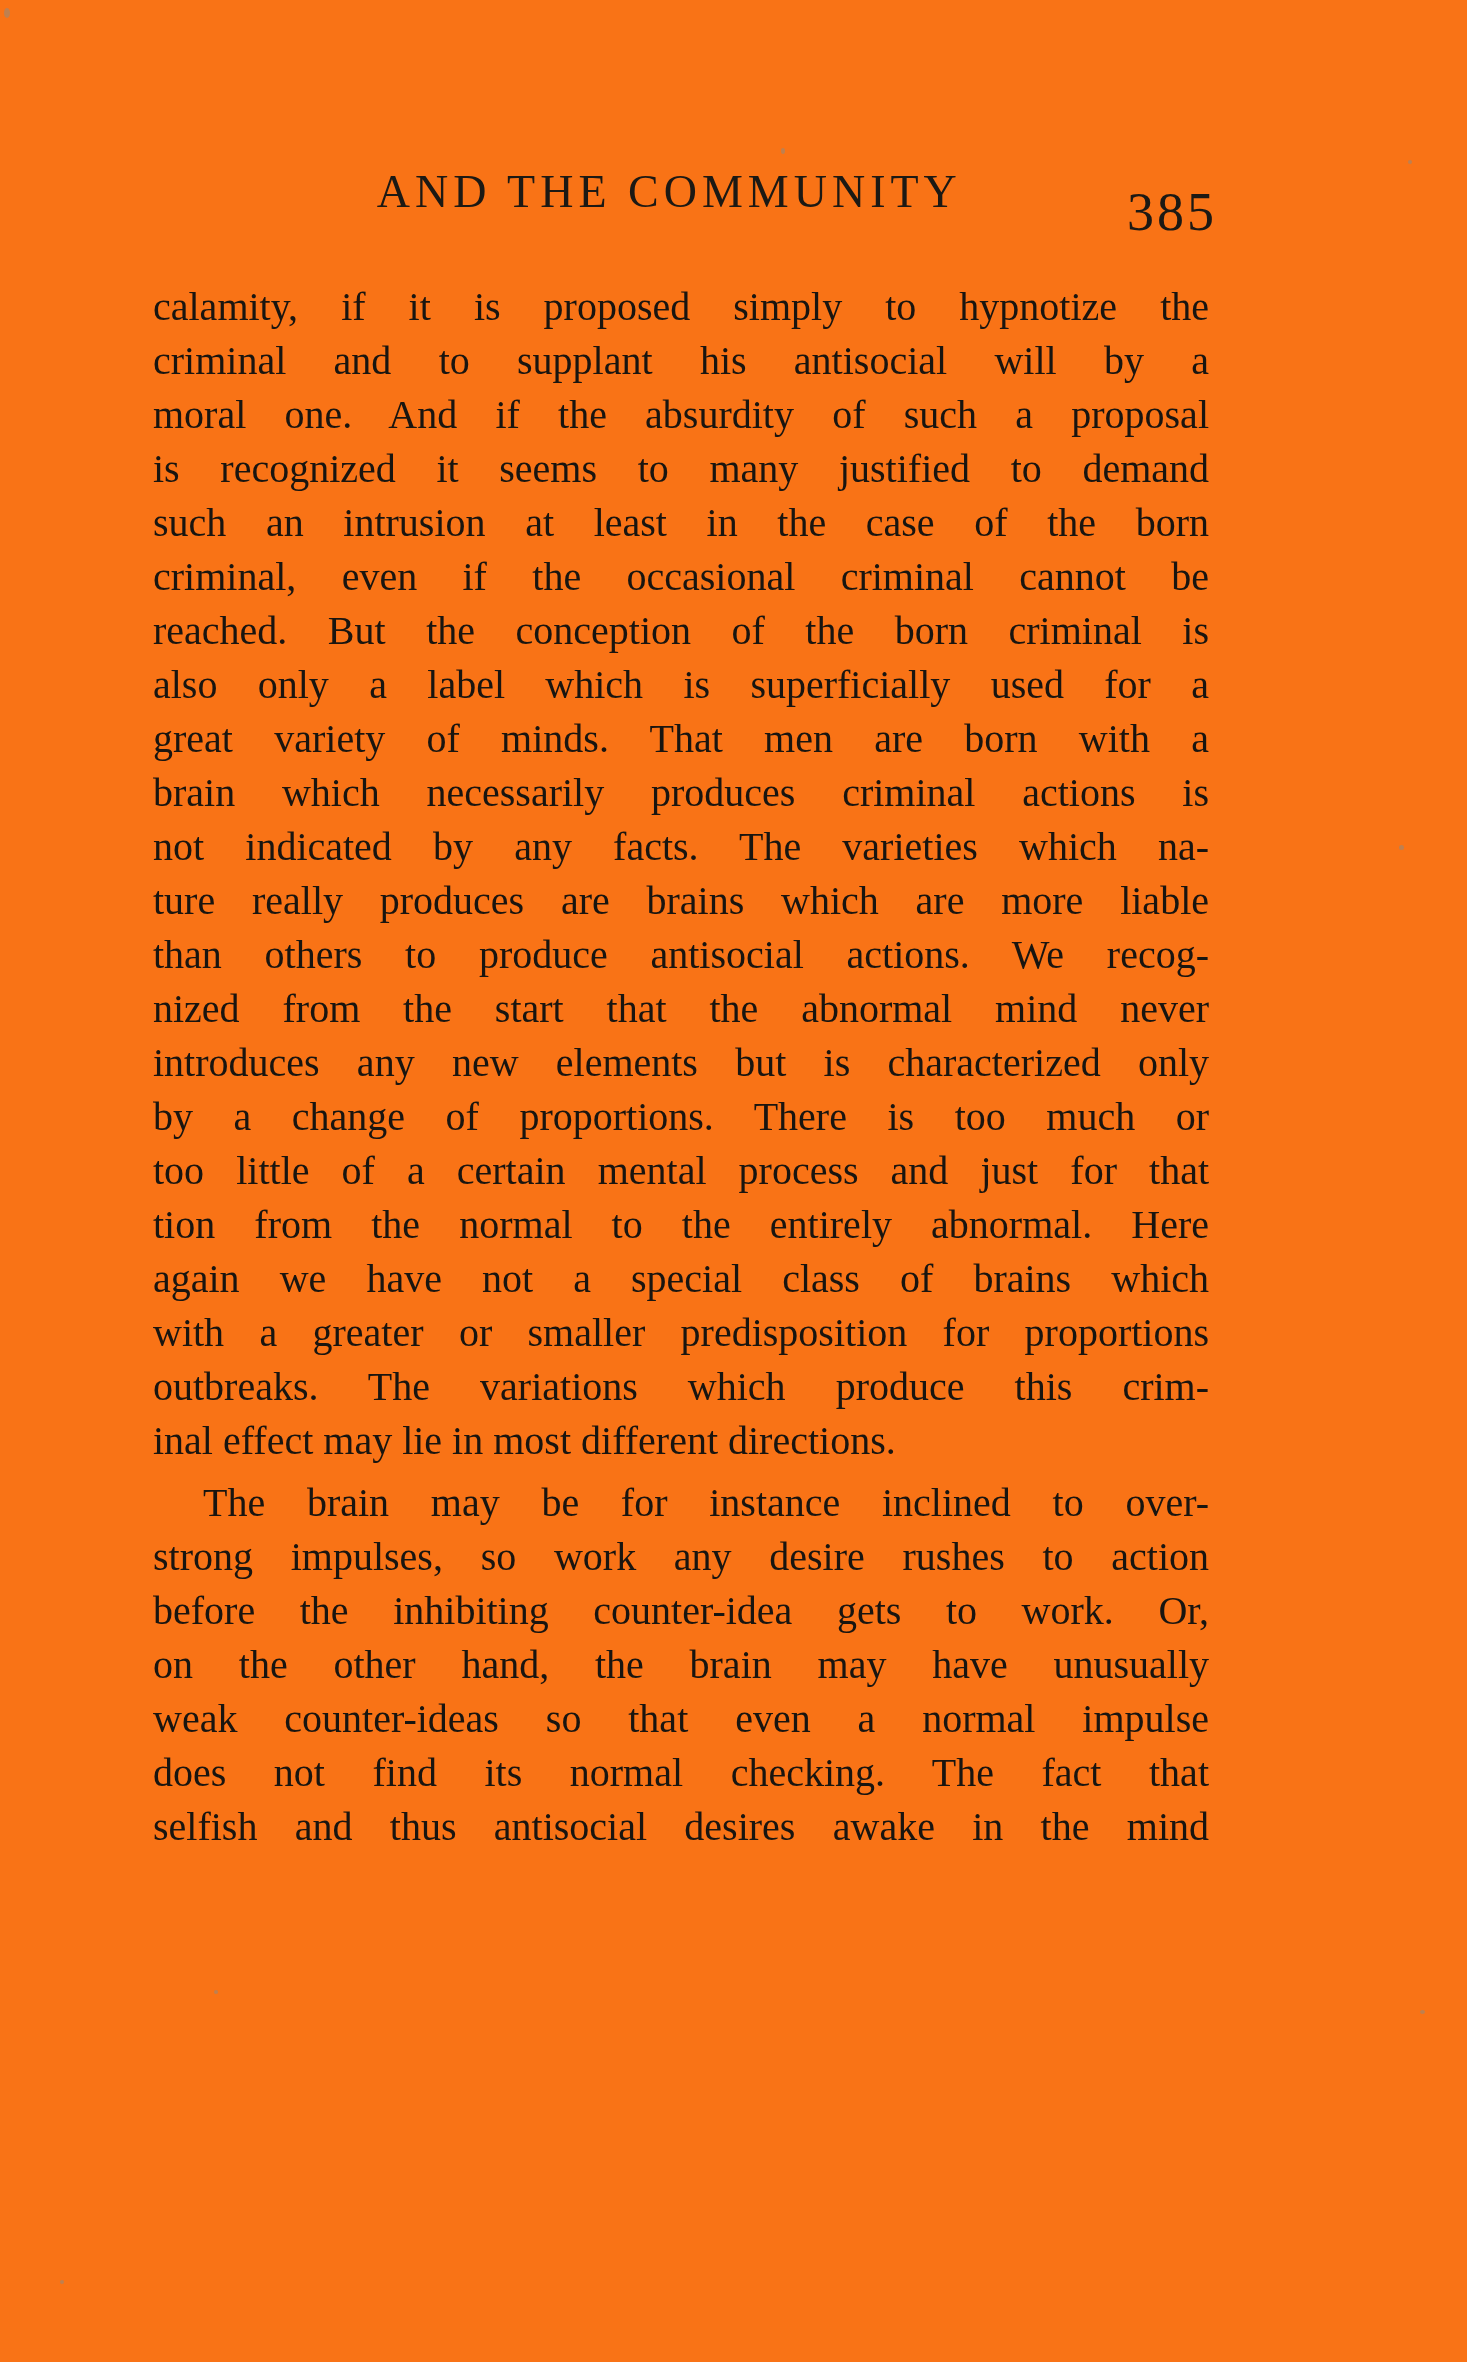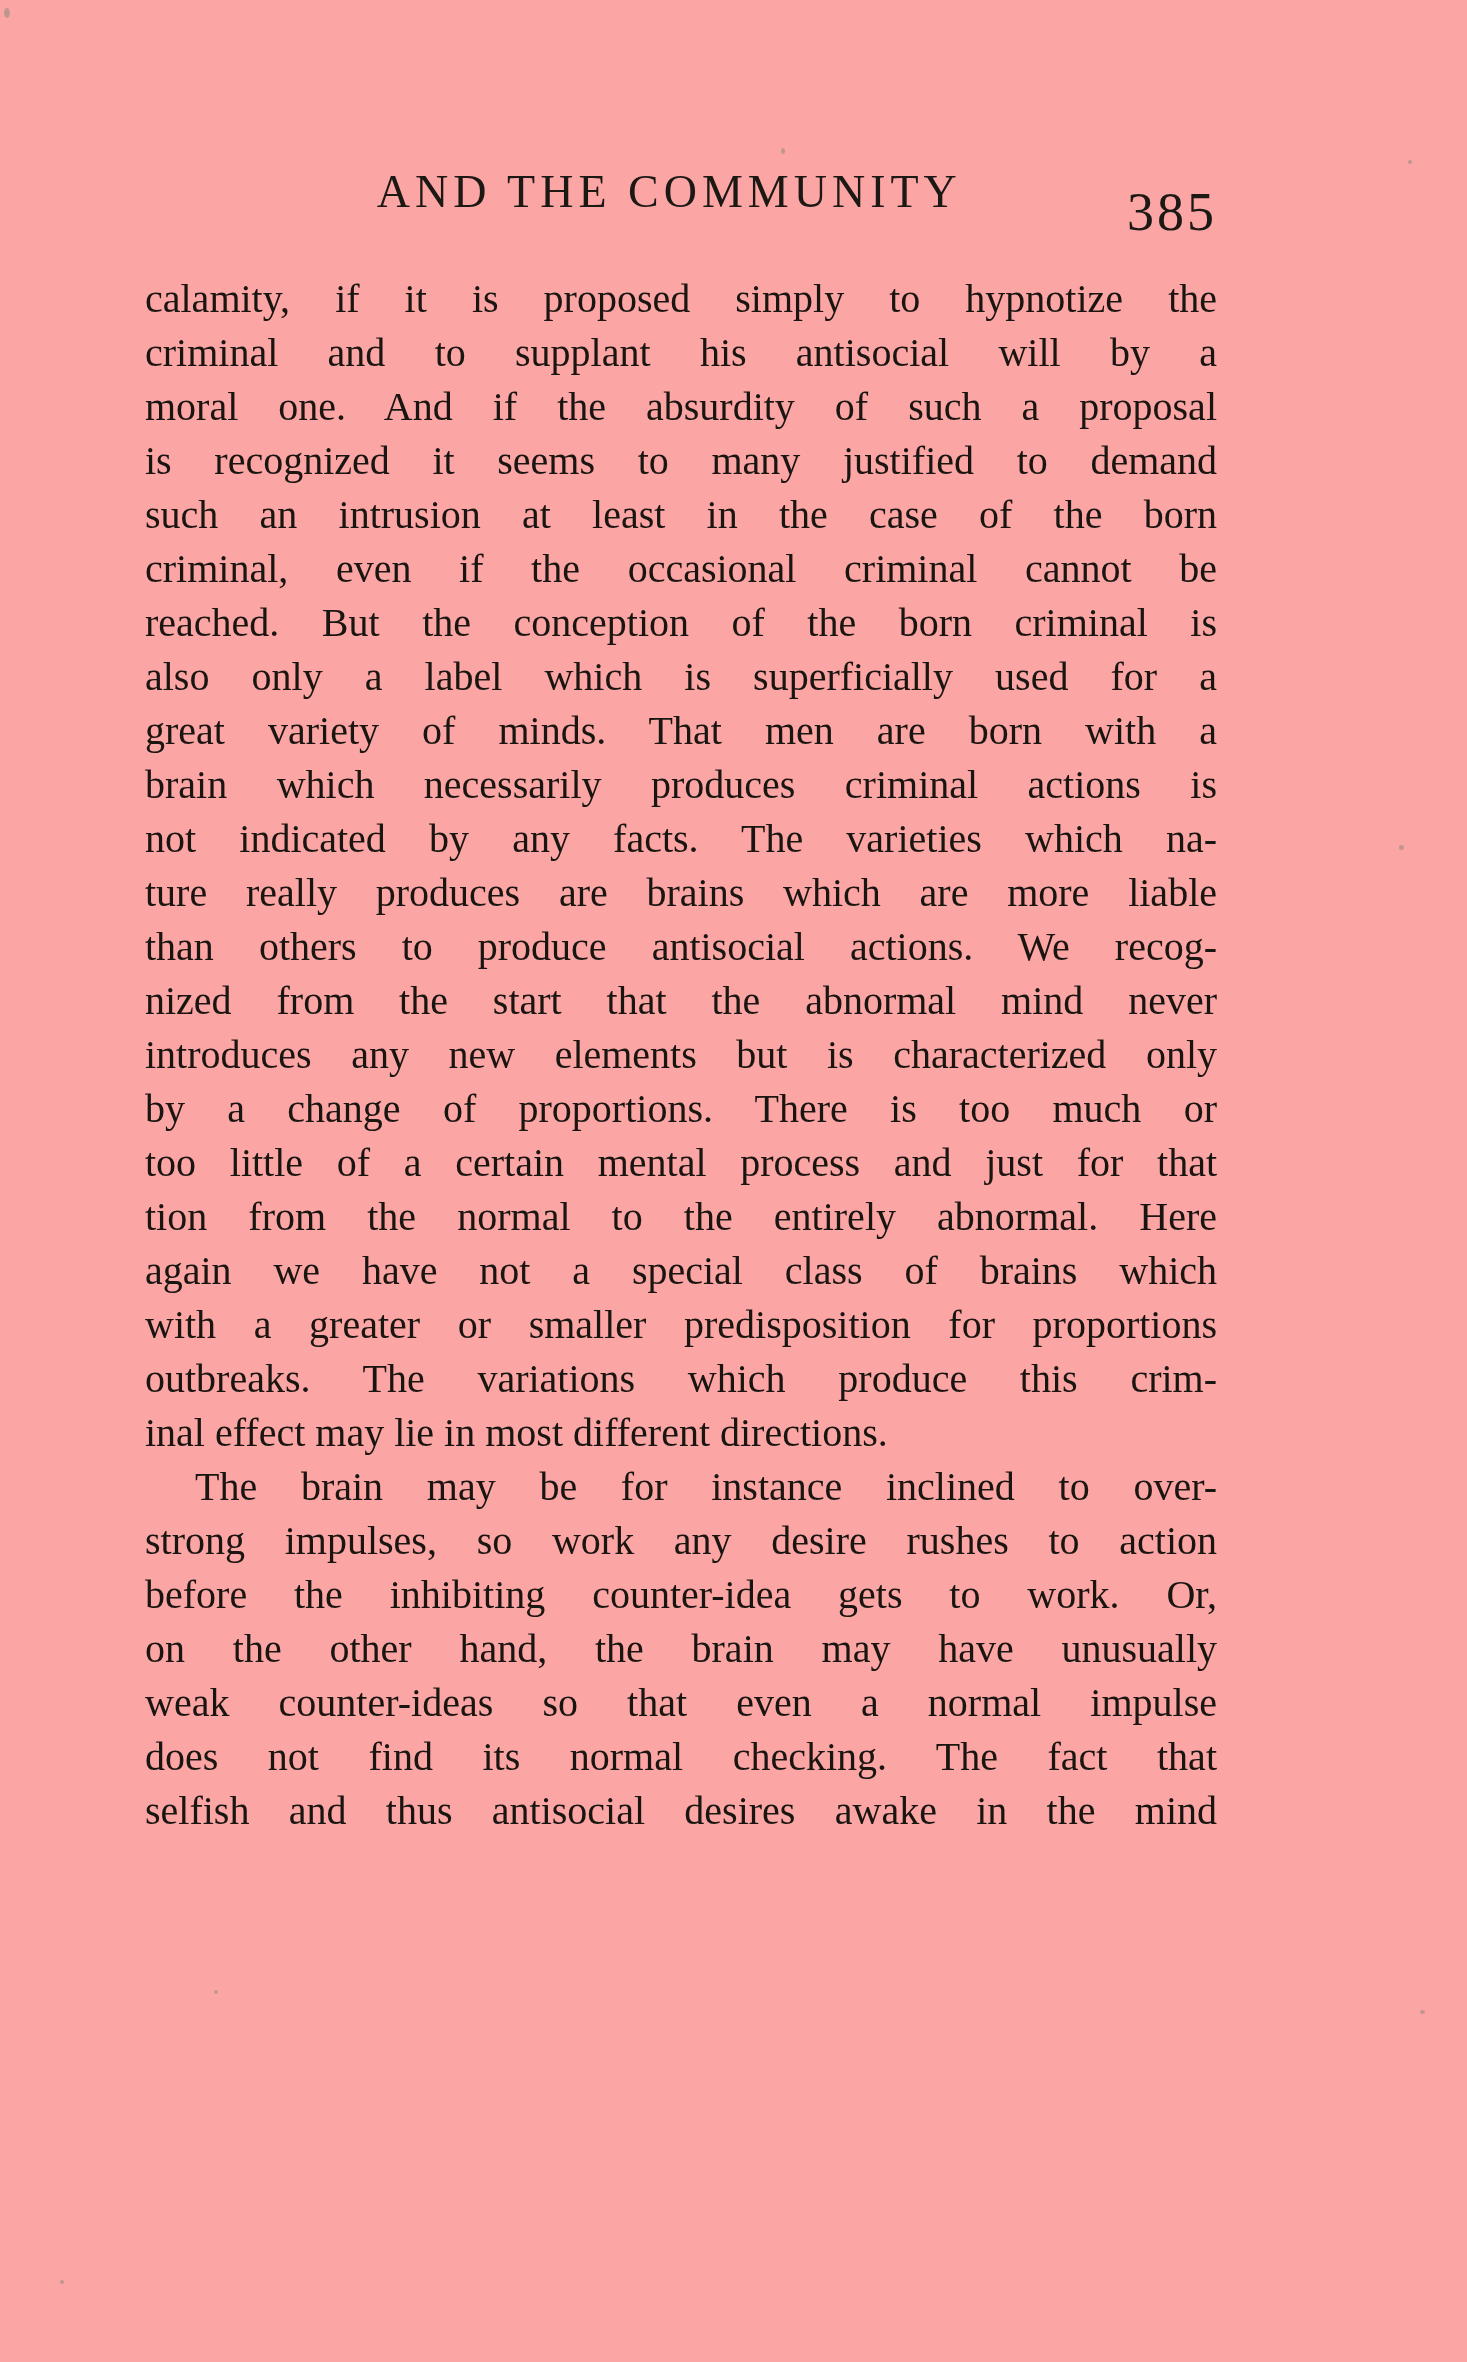--- a/index.html
+++ b/index.html
@@ -5,21 +5,21 @@
   html, body {
     margin: 0;
     padding: 0;
     background: #e8e6e0;
   }
   .page {
     position: relative;
     width: 1467px;
     height: 2362px;
     margin: 0 auto;
-    background: #fca5a5;
+    background: #f97316;
     color: #1b1812;
     font-family: "Liberation Serif", "DejaVu Serif", serif;
     overflow: hidden;
   }
   .header {
     position: absolute;
     top: 165px;
     left: 145px;
     width: 1072px;
     height: 62px;
@@ -45,21 +45,21 @@
   .text-block {
     position: absolute;
     top: 272px;
     left: 145px;
     width: 1072px;
     font-size: 40px;
     line-height: 54px;
     color: #191510;
   }
   .paragraph {
-    margin: 0;
+    margin: 8px;
   }
   .line {
     text-align: justify;
     text-align-last: justify;
     text-justify: inter-word;
     white-space: normal;
   }
   .line.last {
     text-align-last: left;
   }

